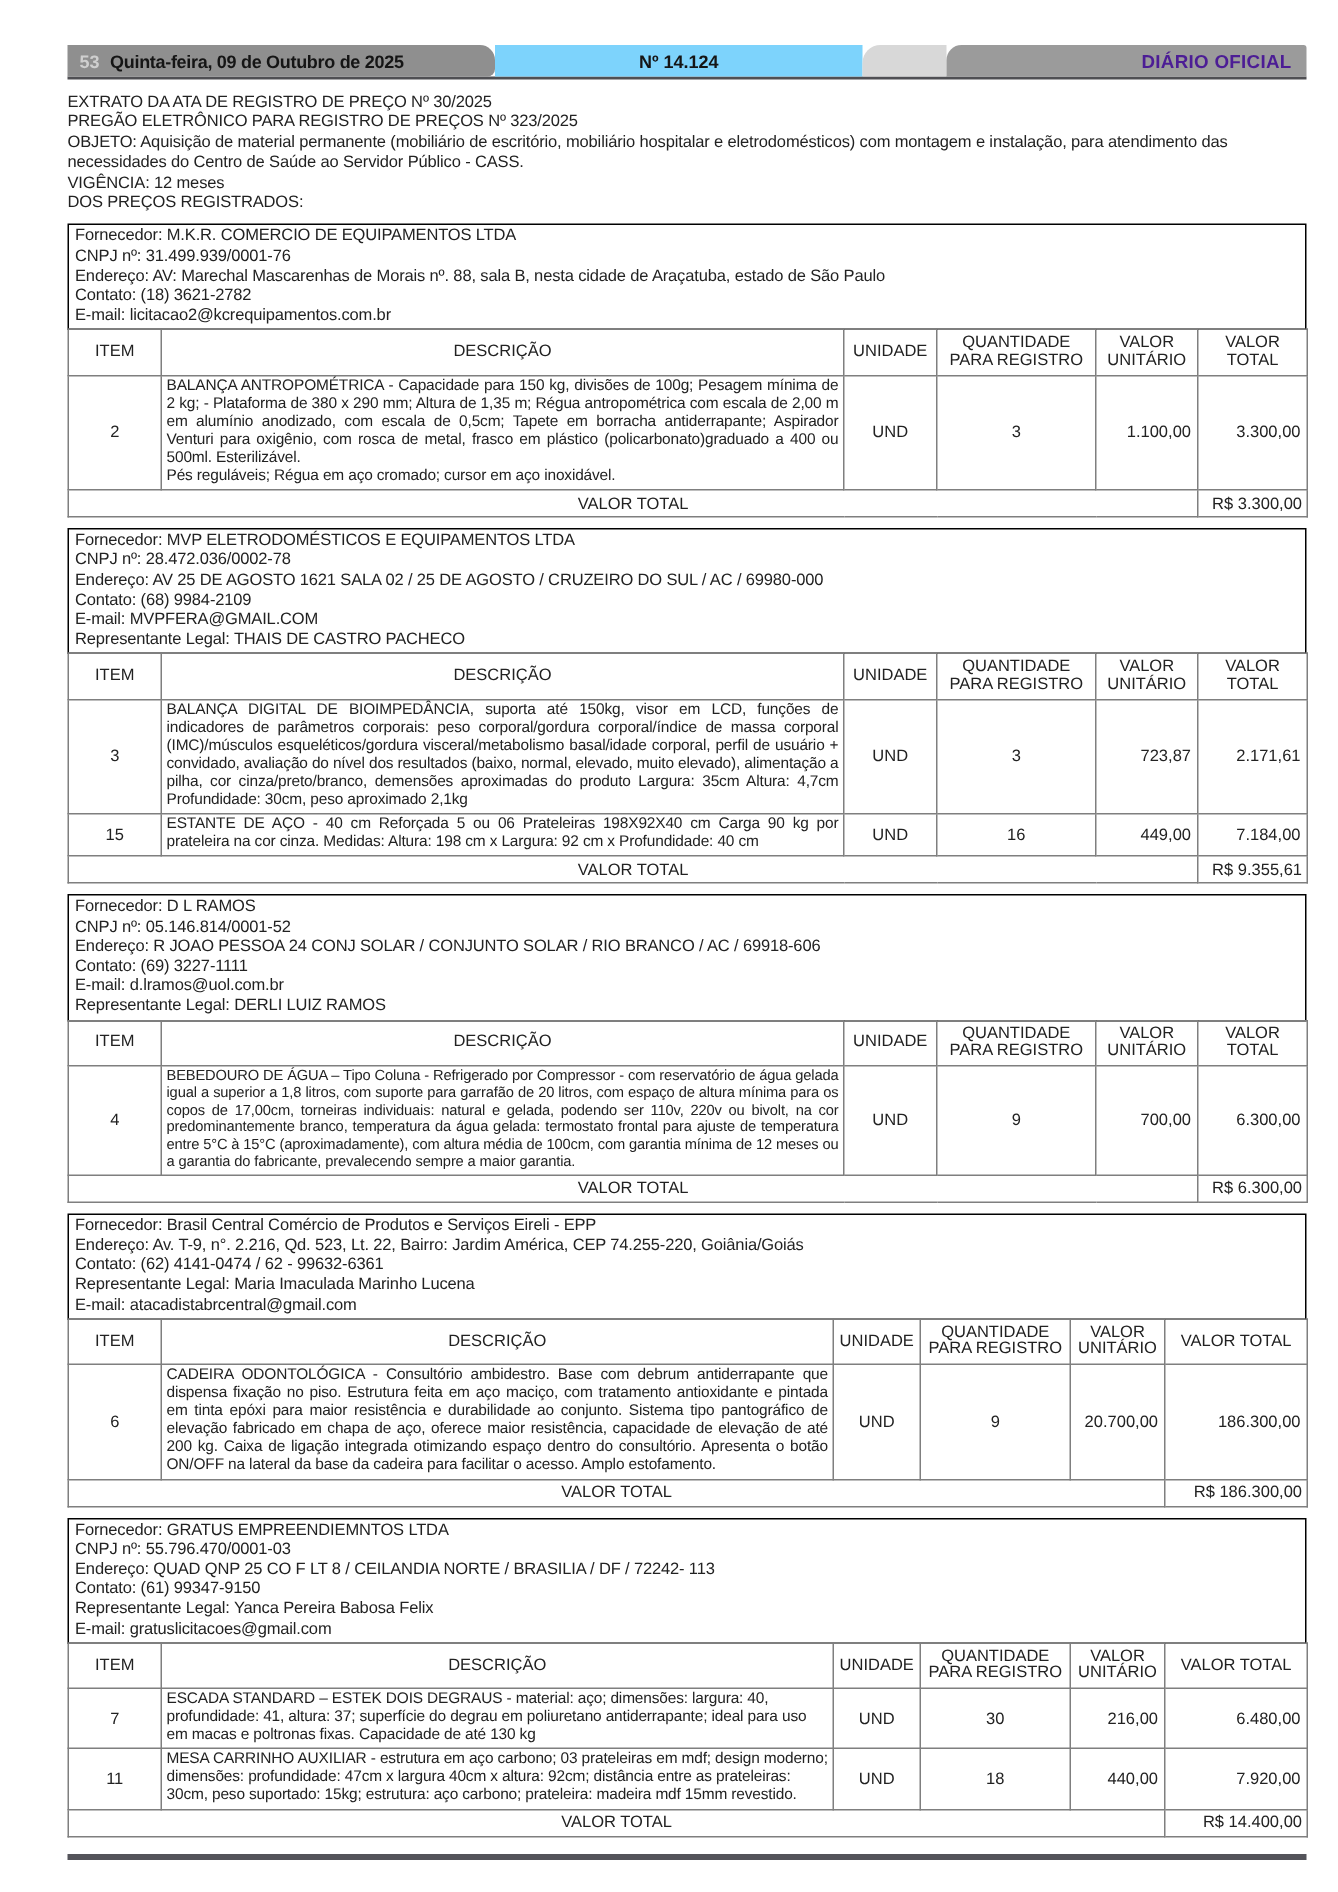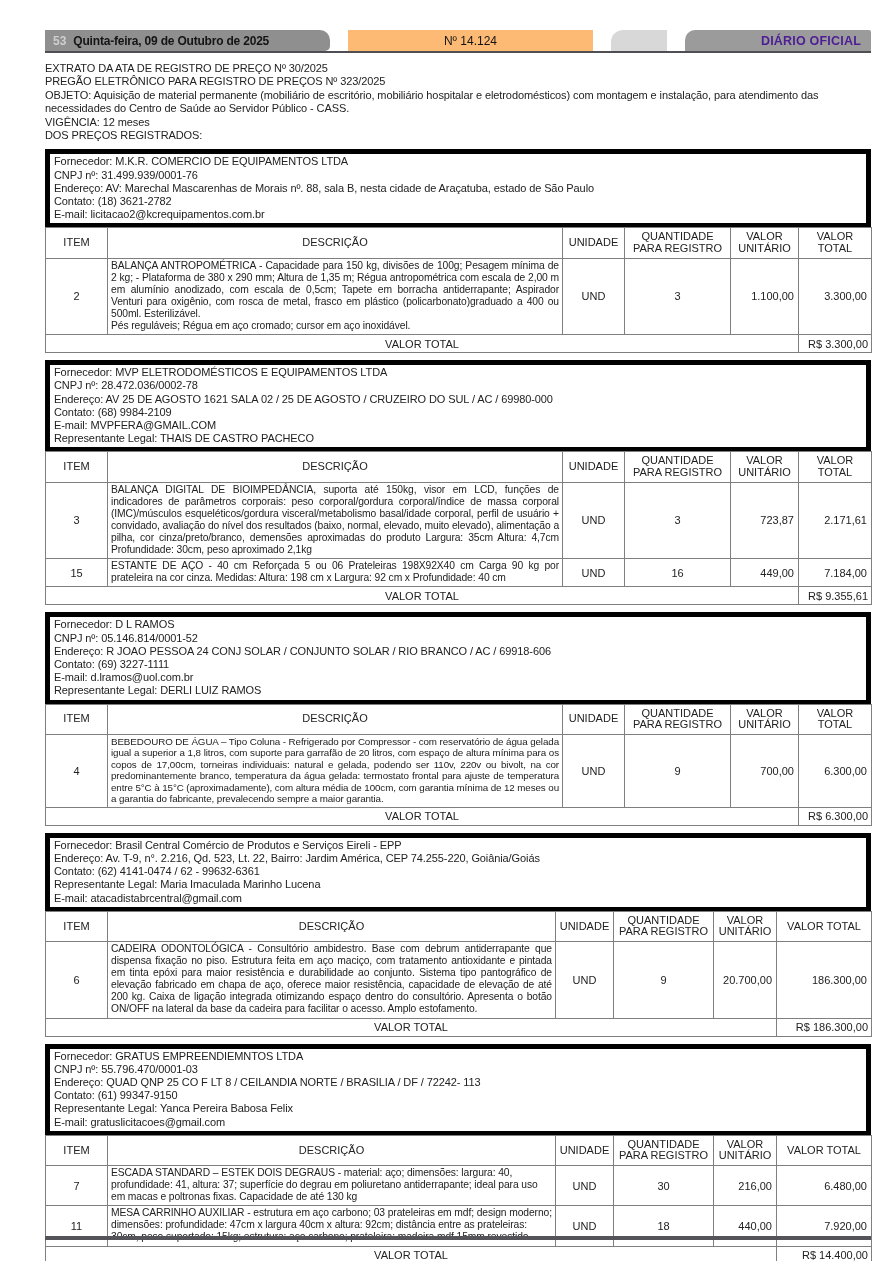--- a/index.html
+++ b/index.html
@@ -5,49 +5,49 @@
   html,body { margin:0; padding:0; background:#ffffff; }
   body {
     width:892px; height:1261px;
     font-family:"Liberation Sans", sans-serif;
     color:#222; overflow:hidden;
   }
   .page { position:relative; width:892px; height:1261px; }
   .content { padding:30px 21px 0 45px; }
 
   
-  .header-bar { display:flex; height:21px; align-items:stretch;gap:18px; }
+  .header-bar { display:flex; height:21px; align-items:stretch; }
   .hb-left {
     width:277px; background:#8f8f8f; border-radius:0 10px 5px 0;
     display:flex; align-items:center; gap:7px; padding-left:8px;
     font-size:12px; font-weight:bold;
   }
   .hb-left .pagenum { color:#cfcfcf; }
   .hb-left .date { color:#151515; letter-spacing:-0.2px; }
   .hb-mid {
-    width:245px; background:#fdba74;
+    width:245px; background:#7dd3fc;
     display:flex; align-items:center; justify-content:center;
-    font-size:12px; font-weight:normal; color:#151515;
+    font-size:12px; font-weight:bold; color:#151515;
   }
   .hb-notch { width:56px; background:#d8d8d8; border-radius:12px 0 0 0; }
   .hb-right {
     flex:1; background:#9b9b9b; border-radius:10px 2px 0 0;
     display:flex; align-items:center; justify-content:flex-end;
     padding-right:10px; font-size:12.5px; font-weight:bold; color:#4c1d95;
     letter-spacing:0.2px;
   }
   .header-underline { height:2px; background:#4f4f53; }
 
   
   .intro { margin-top:9px; font-size:11px; line-height:13.4px; letter-spacing:-0.1px; }
 
   
   .supplier { margin-top:7px; }
   .info-box {
-    border:5px solid #000000; padding:1px 4px 2px 4px;
+    border:1px solid #000000; padding:1px 4px 2px 4px;
     font-size:11px; line-height:13.2px; letter-spacing:-0.1px;
   }
   table.price {
     width:100%; border-collapse:collapse; table-layout:fixed;
     margin-top:-1px;
   }
   table.price th, table.price td { border:1px solid #7f7f7f; }
   table.price th {
     font-weight:normal; font-size:11px; line-height:11.6px;
     text-align:center; vertical-align:middle; padding:3px 2px;

